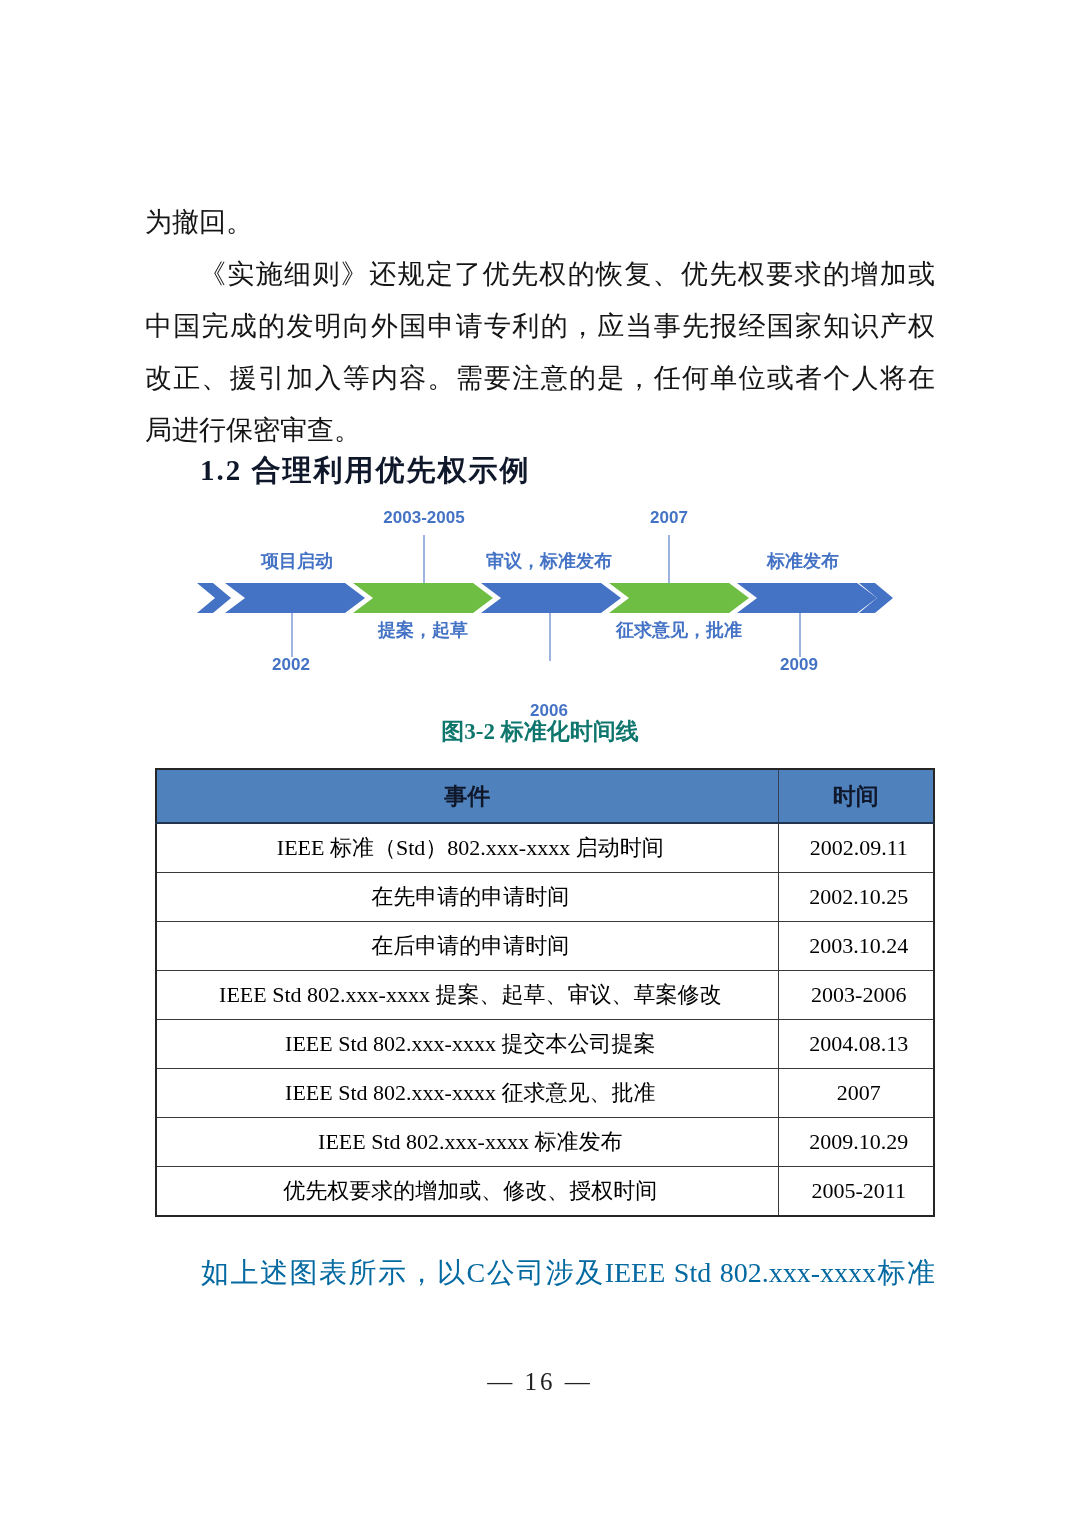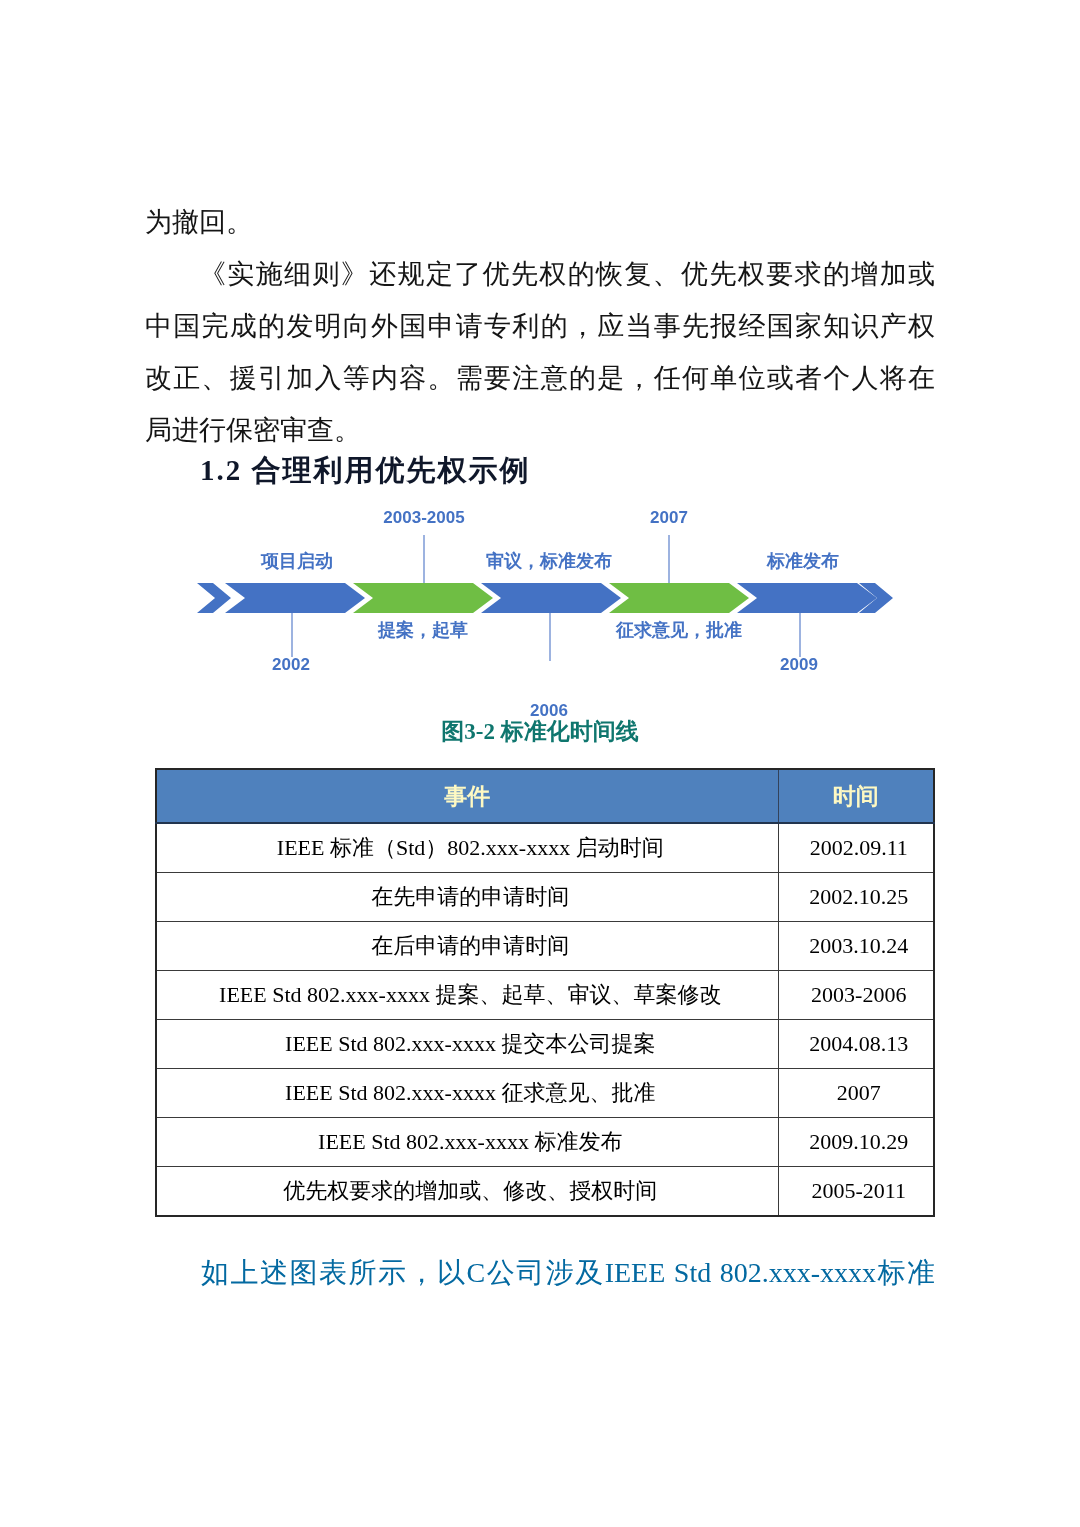--- a/index.html
+++ b/index.html
@@ -67,21 +67,21 @@
   
   .events-table{
     position:absolute;left:155px;top:768px;width:778px;
     border-collapse:collapse;table-layout:fixed;
     font-size:22px;color:#000;
     border:2px solid #262626;
   }
   .events-table col.c1{width:622px;}
   .events-table col.c2{width:156px;}
   .events-table th{
-    height:50px;background:var(--th-bg);color:#fef9c3;
+    height:50px;background:var(--th-bg);color:#0f172a;
     font-size:23px;font-weight:bold;text-align:center;
     border:1px solid #33425a;border-bottom:2px solid #22344e;
   }
   .events-table td{
     height:48px;border:1px solid #3a3a3a;
     padding:0 8px 0 14px;text-align:center;vertical-align:middle;
   }
   .events-table td.time{padding-left:14px;margin-top:12px;}
   
   .closing-block{
@@ -185,14 +185,15 @@
       </tr>
       <tr>
         <td>优先权要求的增加或、修改、授权时间</td>
         <td class="time">2005-2011</td>
       </tr>
     </tbody>
   </table>
 
   <div class="closing-block">如上述图表所示，以C公司涉及IEEE Std 802.xxx-xxxx标准</div>
 
+  <div class="page-number">— 16 —</div>
 
 </div>
 
 </body></html>

